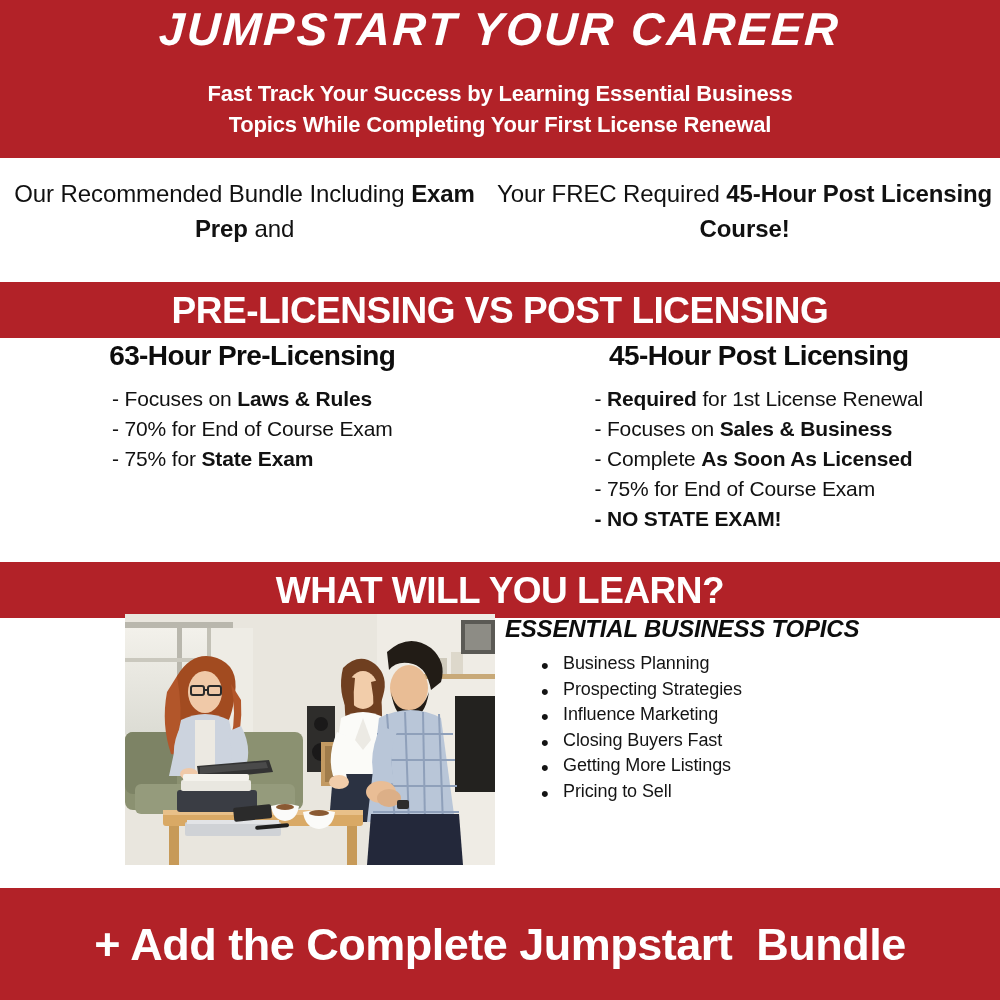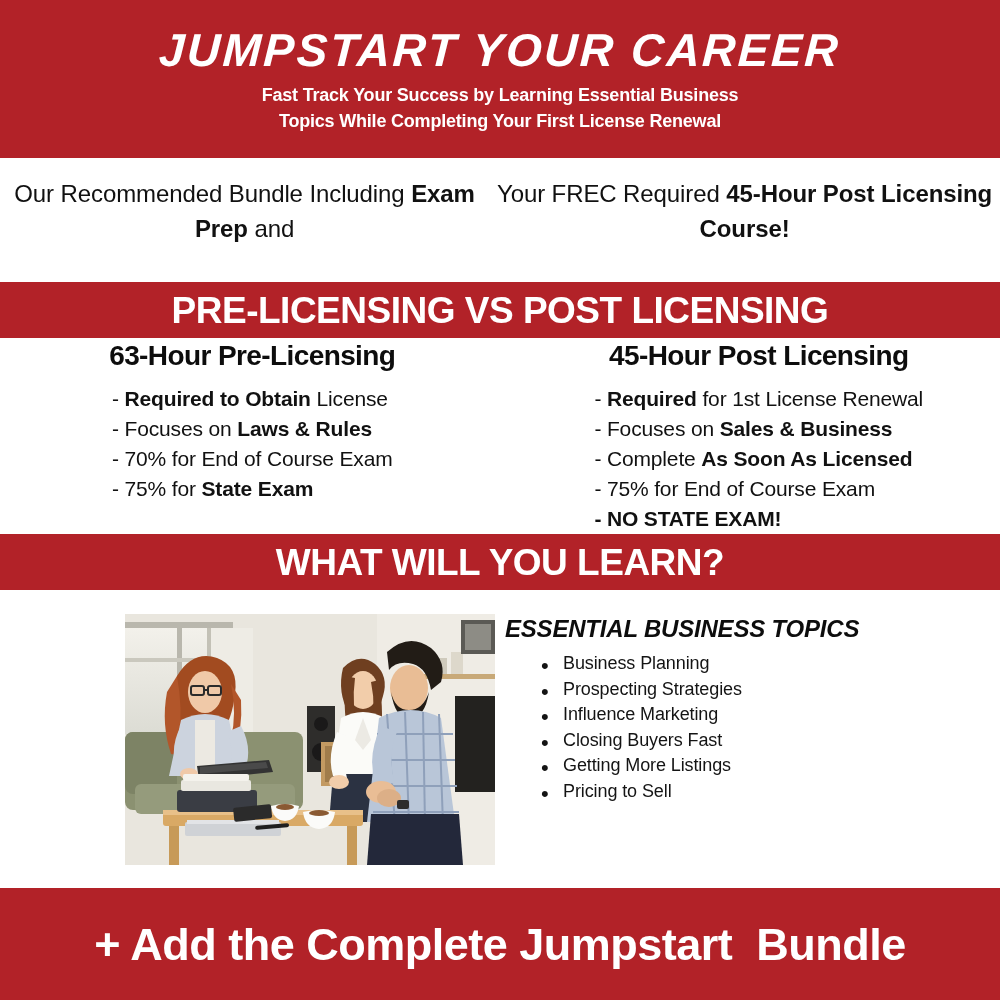--- a/index.html
+++ b/index.html
@@ -45,25 +45,25 @@
     font-weight: bold;
     font-style: italic;
     letter-spacing: 2.5px;
     line-height: 1;
     margin: 0 0 10px 0;
     transform: skewX(-3deg);
     white-space: nowrap;
   }
   .hero-sub {
     color: #ffffff;
-    font-size: 18px;
+    font-size: 22px;
     font-weight: bold;
     line-height: 1.42;
     text-align: center;
-    margin: 0;
+    margin: 16px;
     letter-spacing: -0.2px;
   }
 
   
   .intro {
     position: absolute;
     left: 0;
     top: 158px;
     width: 100%;
     height: 108px;
@@ -134,21 +134,21 @@
     font-size: 21px;
     color: #111111;
     line-height: 1.43;
     white-space: nowrap;
     letter-spacing: -0.15px;
   }
   .col li b { font-weight: bold; }
 
   
   .band-learn {
-    top: 534px;
+    top: 562px;
     height: 56px;
   }
 
   
   .learn {
     position: absolute;
     top: 590px;
     left: 0;
     width: 100%;
     height: 298px;
@@ -240,21 +240,20 @@
 
   <div class="band band-compare">
     <h2 class="band-label">PRE-LICENSING VS POST LICENSING</h2>
   </div>
 
   <div class="compare">
 
     <div class="col">
       <h3 class="col-title">63-Hour Pre-Licensing</h3>
       <ul>
-        <li><span>- </span><b>Required to Obtain</b><span> License</span></li>
         <li><span>- Focuses on </span><b>Laws &amp; Rules</b><span></span></li>
         <li><span>- 70% for End of Course Exam</span><b></b><span></span></li>
         <li><span>- 75% for </span><b>State Exam</b><span></span></li>
       </ul>
     </div>
 
     <div class="col">
       <h3 class="col-title">45-Hour Post Licensing</h3>
       <ul>
         <li><span>- </span><b>Required</b><span> for 1st License Renewal</span></li>

